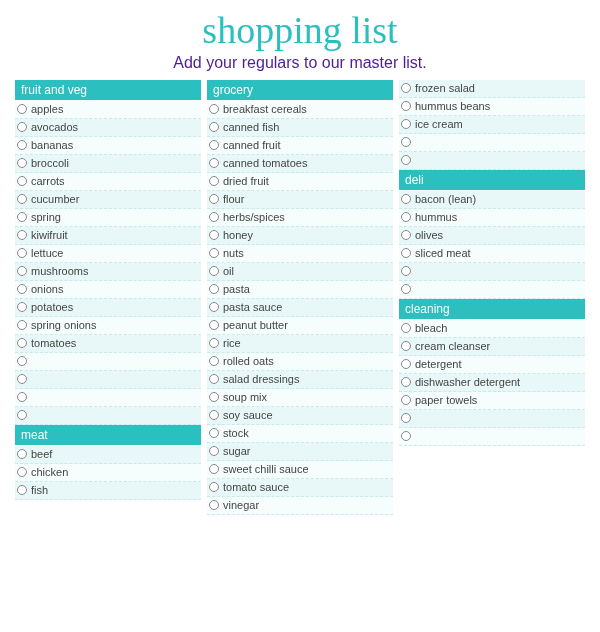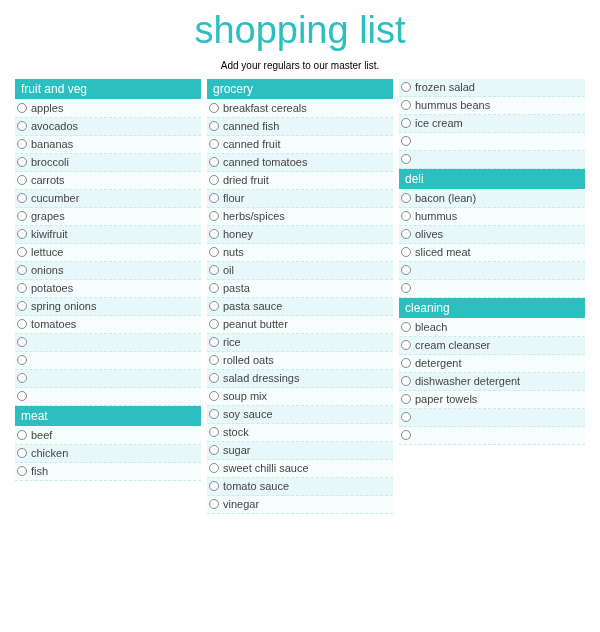--- a/index.html
+++ b/index.html
@@ -12,30 +12,30 @@
       min-height: 632px;
     }
     .page {
       padding: 10px 15px 20px 15px;
     }
     .header {
       text-align: center;
       margin-bottom: 8px;
     }
     .header h1 {
-      font-family: Liberation Sans, sans-serif;
+      font-family: Liberation Serif, serif;
       font-size: 38px;
       color: #2bbfbf;
       font-weight: normal;
       line-height: 1.1;
     }
     .header p {
-      font-size: 10px;
-      color: #000000;
-      margin-top: 8px;
+      font-size: 16px;
+      color: #4c1d95;
+      margin-top: 2px;
     }
     .columns {
       display: flex;
       gap: 6px;
       align-items: flex-start;
     }
     .col {
       flex: 1;
       min-width: 0;
     }
@@ -117,29 +117,33 @@
         <div class="item-row">
           <div class="radio"></div>
           <span class="item-label">carrots</span>
         </div>
         <div class="item-row">
           <div class="radio"></div>
           <span class="item-label">cucumber</span>
         </div>
         <div class="item-row">
           <div class="radio"></div>
-          <span class="item-label">grapes</span>
+          <span class="item-label">spring</span>
         </div>
         <div class="item-row">
           <div class="radio"></div>
           <span class="item-label">kiwifruit</span>
         </div>
         <div class="item-row">
           <div class="radio"></div>
           <span class="item-label">lettuce</span>
+        </div>
+        <div class="item-row">
+          <div class="radio"></div>
+          <span class="item-label">mushrooms</span>
         </div>
         <div class="item-row">
           <div class="radio"></div>
           <span class="item-label">onions</span>
         </div>
         <div class="item-row">
           <div class="radio"></div>
           <span class="item-label">potatoes</span>
         </div>
         <div class="item-row">

